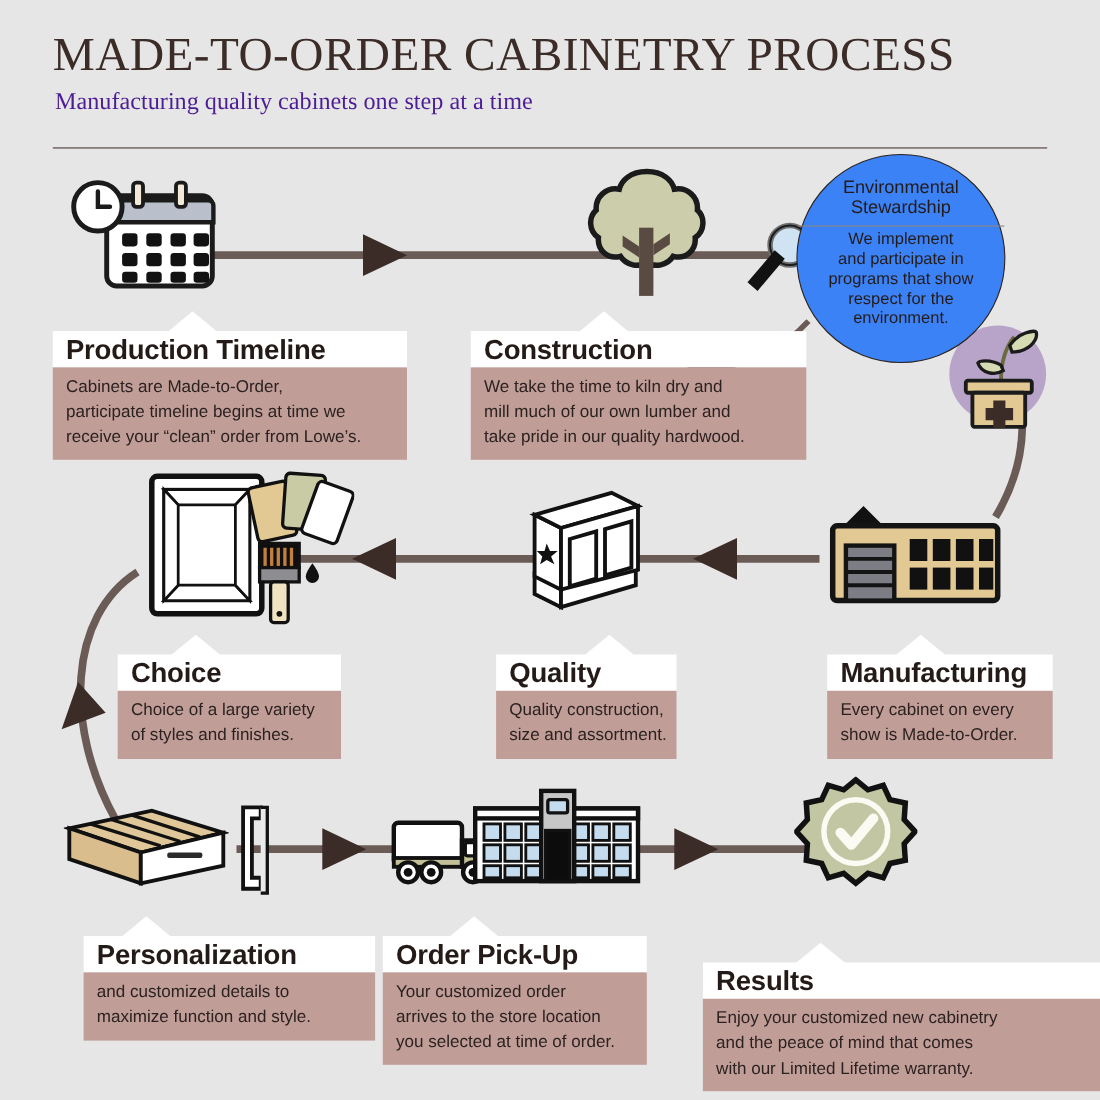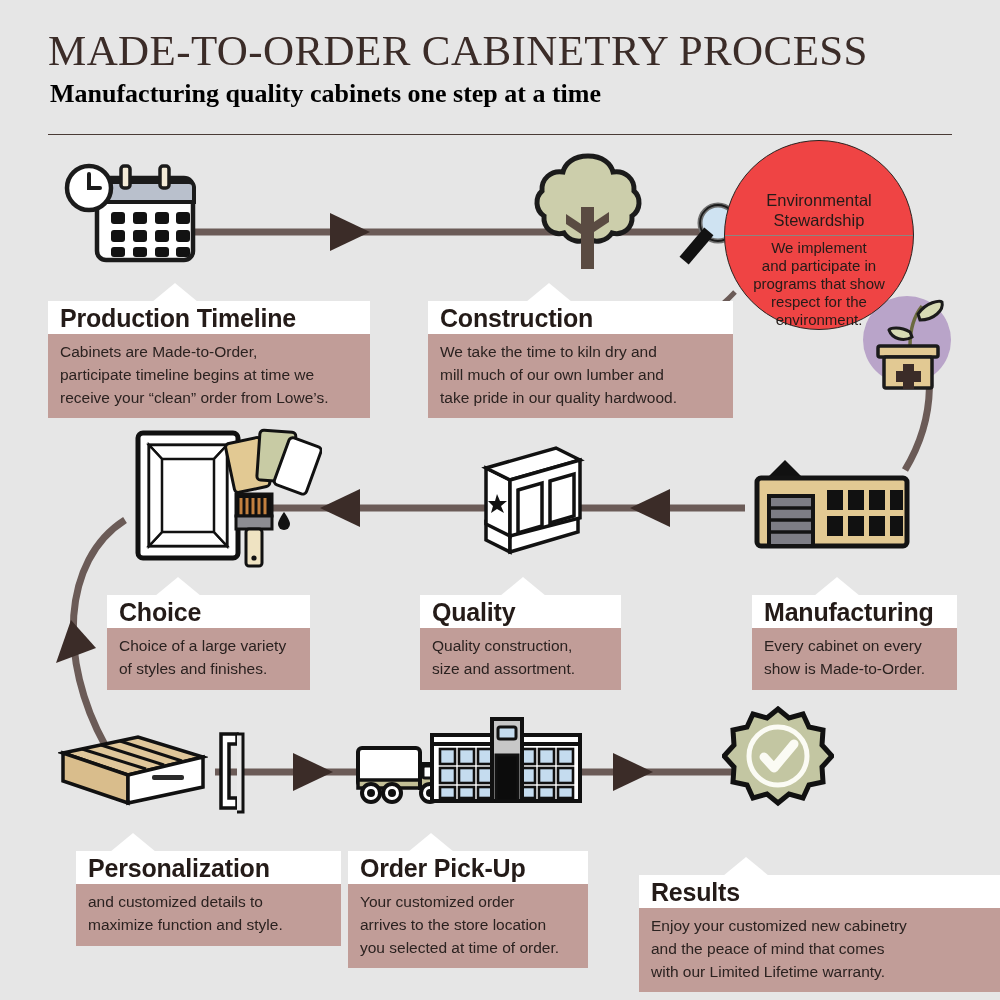--- a/index.html
+++ b/index.html
@@ -20,23 +20,23 @@
     font-size:43px;
     font-weight:400;
     letter-spacing:.4px;
     color:#3b2c28;
     line-height:1.06;
     white-space:nowrap;
   }
   .hdr h2{
     margin:6px 0 0 2px;
     font-family:"Liberation Serif", serif;
-    font-size:26px;
-    font-weight:700;
-    color:#000000;
+    font-size:22px;
+    font-weight:400;
+    color:#4c1d95;
     line-height:1.1;
     white-space:nowrap;
   }
   .rule{
     position:absolute;left:48px;top:134px;width:904px;height:1px;
     background:#4a3b36;
   }
 
   
   #wires{position:absolute;left:0;top:0;width:1000px;height:1000px;}
@@ -69,26 +69,25 @@
     font-size:15.5px;
     line-height:1.47;
     padding:7px 12px 9px 12px;
   }
   .card .bd div{white-space:nowrap;}
 
   
   .circle{
     position:absolute;
     border-radius:50%;
-    background:#ef4444;
+    background:#3b82f6;
     border:1.6px solid #2a2320;
     box-sizing:border-box;
     display:flex;flex-direction:column;align-items:center;
     z-index:6;
-    justify-content:flex-end;
   }
   .circle .ct{
     font-size:16.5px;font-weight:400;color:#241b18;
     text-align:center;line-height:1.18;margin-top:20px;
   }
   .circle .cdiv{width:100%;height:1px;background:#8d8580;margin:5px 0 3px;}
   .circle .cb{
     font-size:15px;color:#241b18;text-align:center;line-height:1.2;
     padding:0 16px;
   }
@@ -348,21 +347,21 @@
     <div class="tab" style="left:48px;">
         <i></i>
       </div>
     <div class="hd">Choice</div>
     <div class="bd">
       <div>Choice of a large variety</div>
       <div>of styles and finishes.</div>
     </div>
   </div>
 
-  <div class="card" style="left:420px;top:582px;width:201px;">
+  <div class="card" style="left:451px;top:582px;width:164px;">
     <div class="tab" style="left:80px;">
         <i></i>
       </div>
     <div class="hd">Quality</div>
     <div class="bd">
       <div>Quality construction,</div>
       <div>size and assortment.</div>
     </div>
   </div>
 

